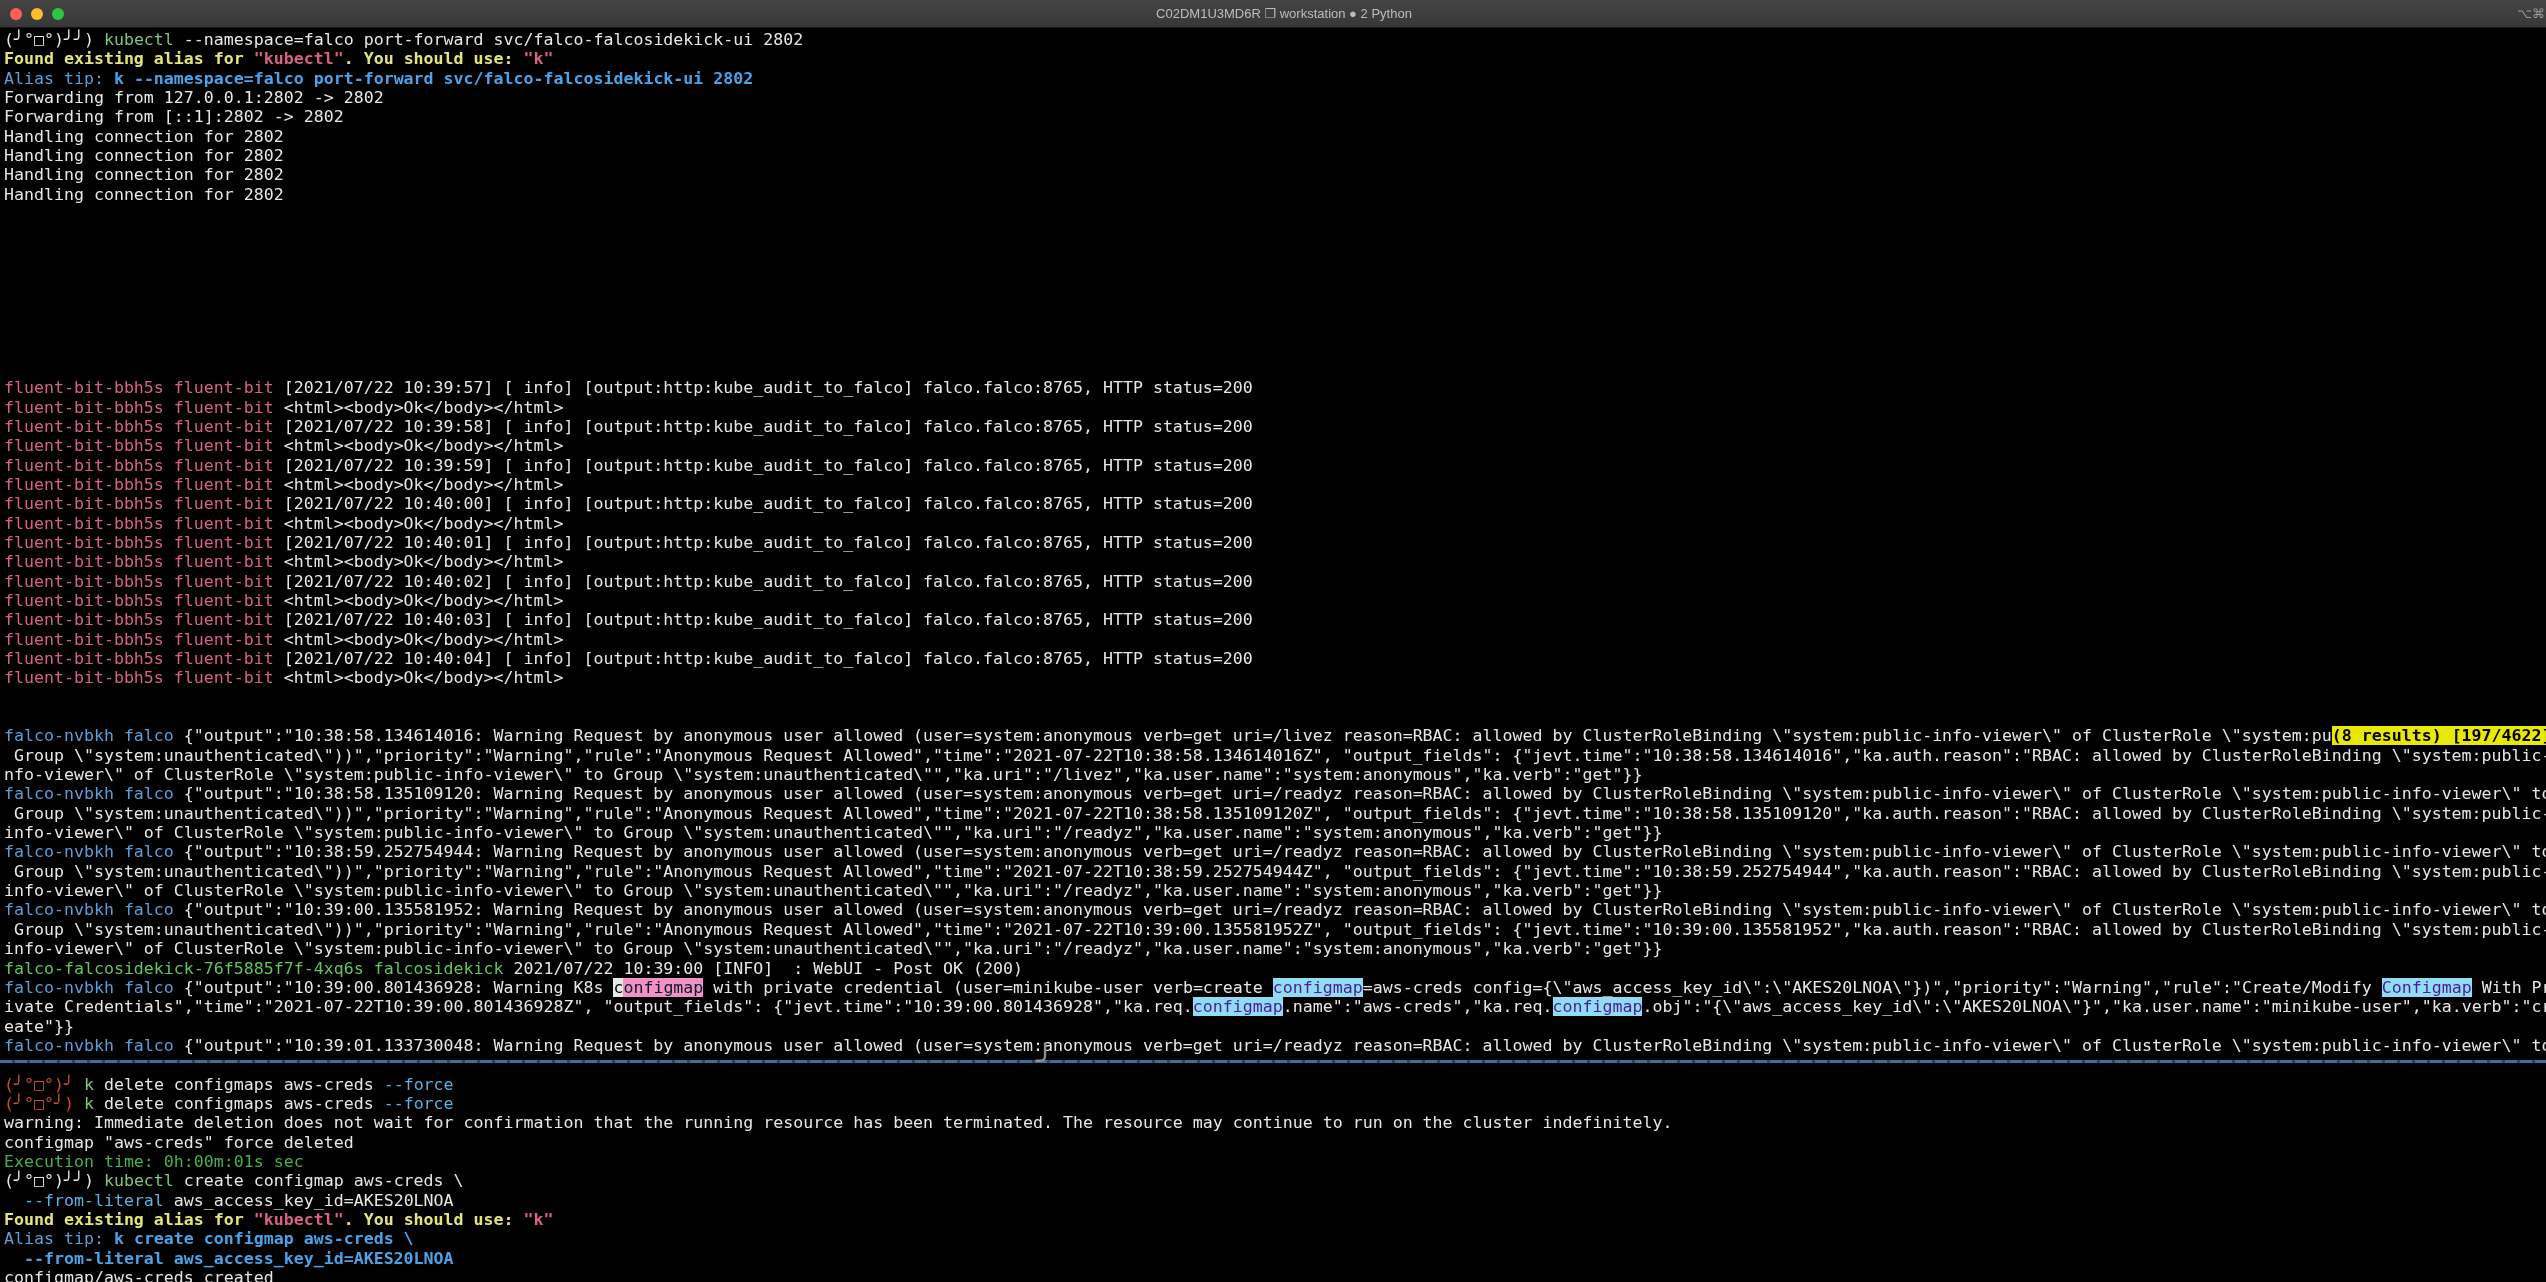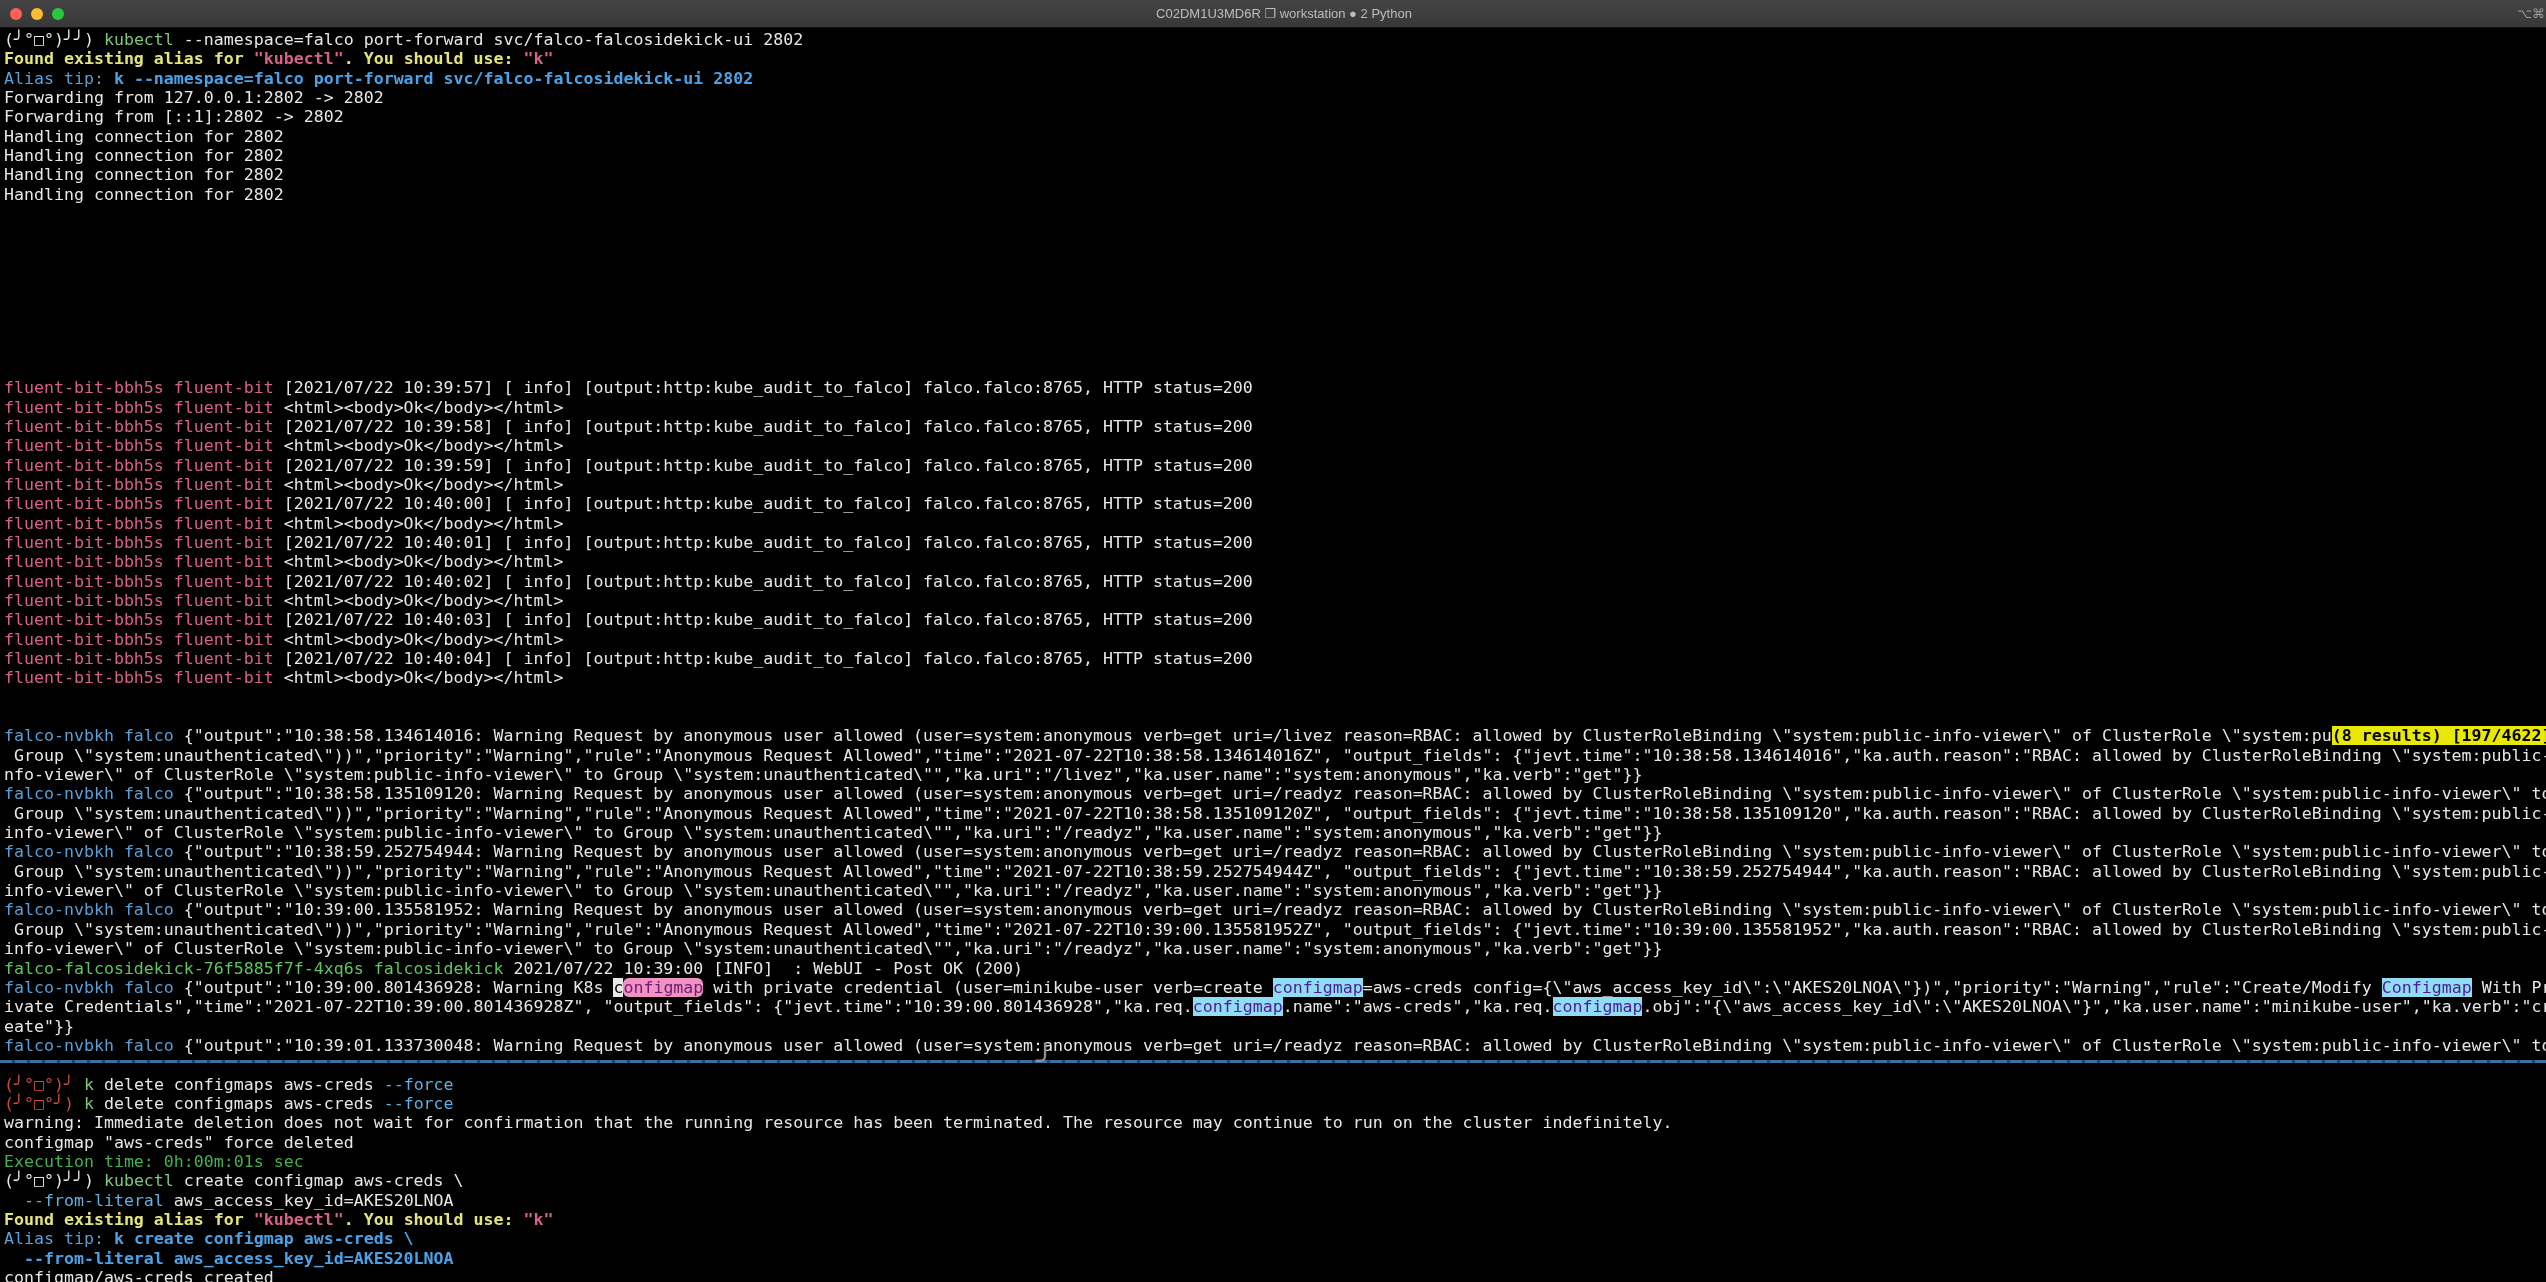--- a/index.html
+++ b/index.html
@@ -52,21 +52,21 @@
   .s-cgreen{color:var(--cmdgreen);}
   .s-yellow{color:var(--yellow);font-weight:bold;}
   .s-qpink{color:var(--qpink);font-weight:bold;}
   .s-ablue{color:var(--ablue);}
   .s-bblue{color:var(--bblue);font-weight:bold;}
   .s-opt{color:var(--opt);}
   .s-red{color:var(--red);}
   .s-egreen{color:var(--egreen);}
   .s-box{background:var(--boxbg);color:#000;font-weight:bold;}
   .s-hl{background:var(--hlbg);color:#4c1d95;}
-  .s-cur{background:var(--curbg);color:#701a75;border-radius:6px;}
+  .s-cur{background:var(--curbg);color:#0f172a;}
   .s-curcell{background:var(--curcell);color:#000;}
 
   .divider-row{position:relative;}
   .divider-row::before{
     content:"";position:absolute;left:-4px;right:-2546px;top:5px;height:3px;width:2546px;
     background:repeating-linear-gradient(90deg,var(--divider) 0 12px,var(--dividerdark) 12px 15px);
   }
 
   .wrap-glyph{
     position:absolute;left:1036px;top:1046px;

